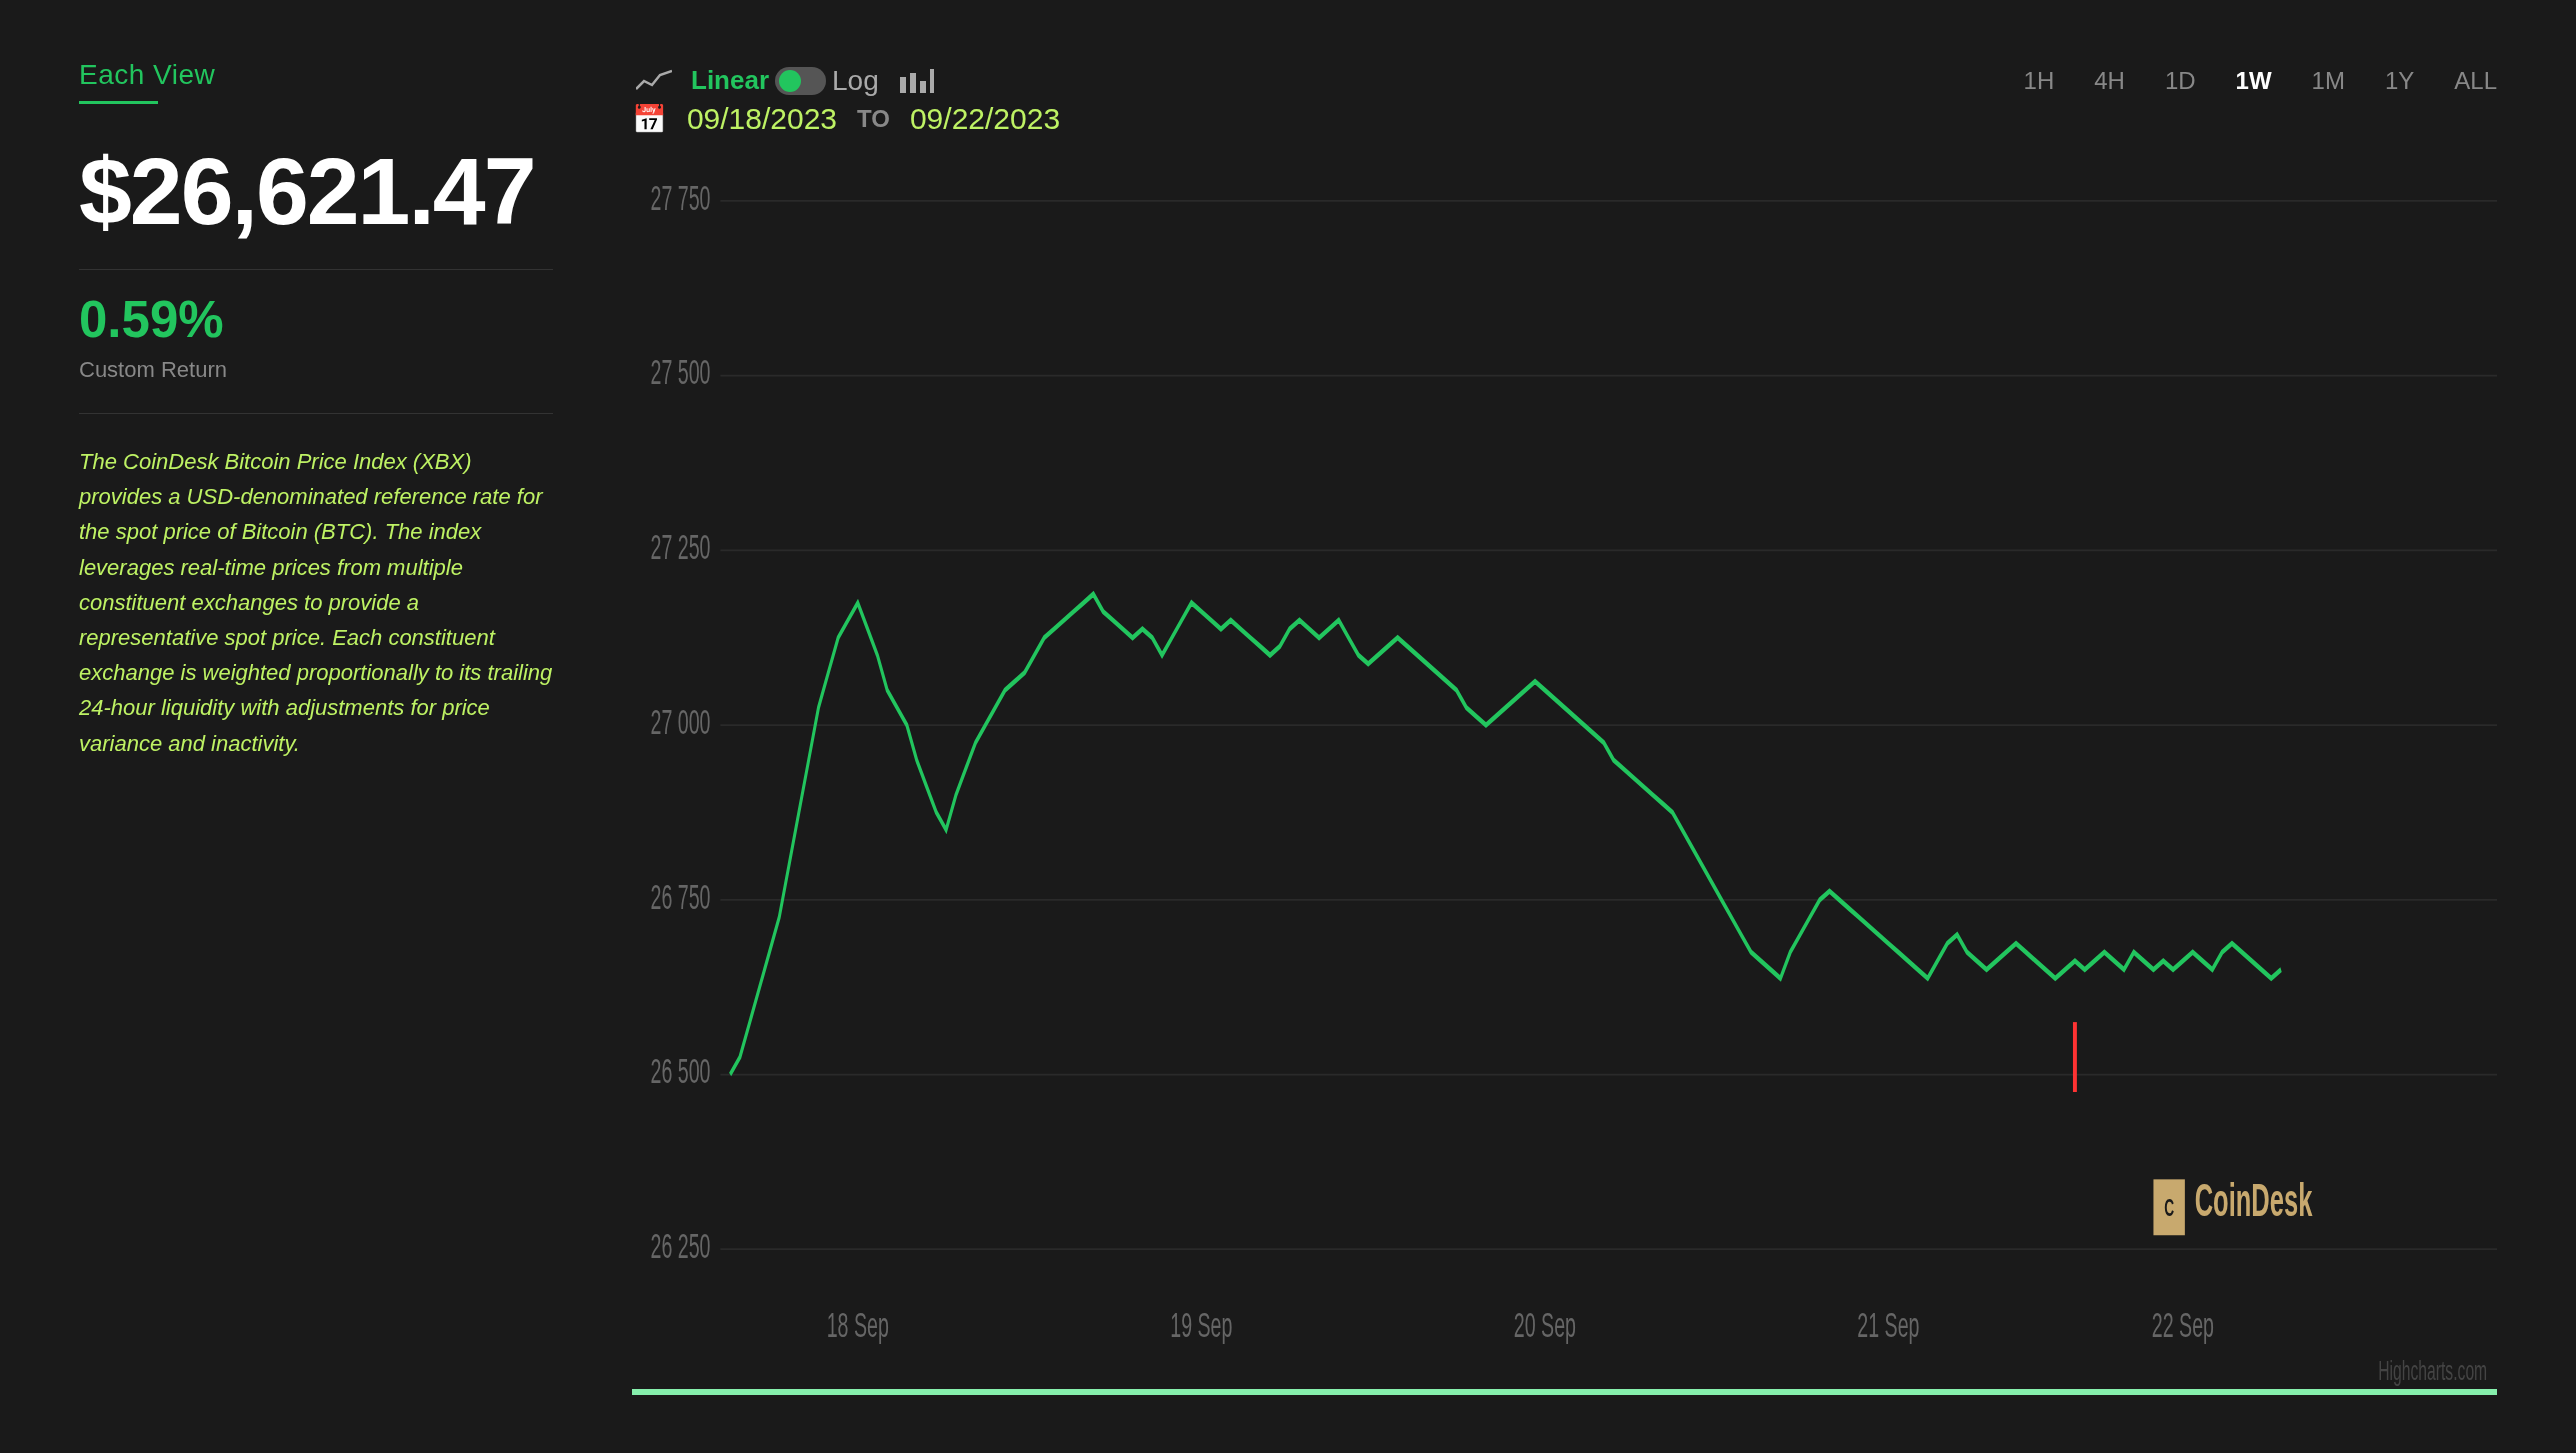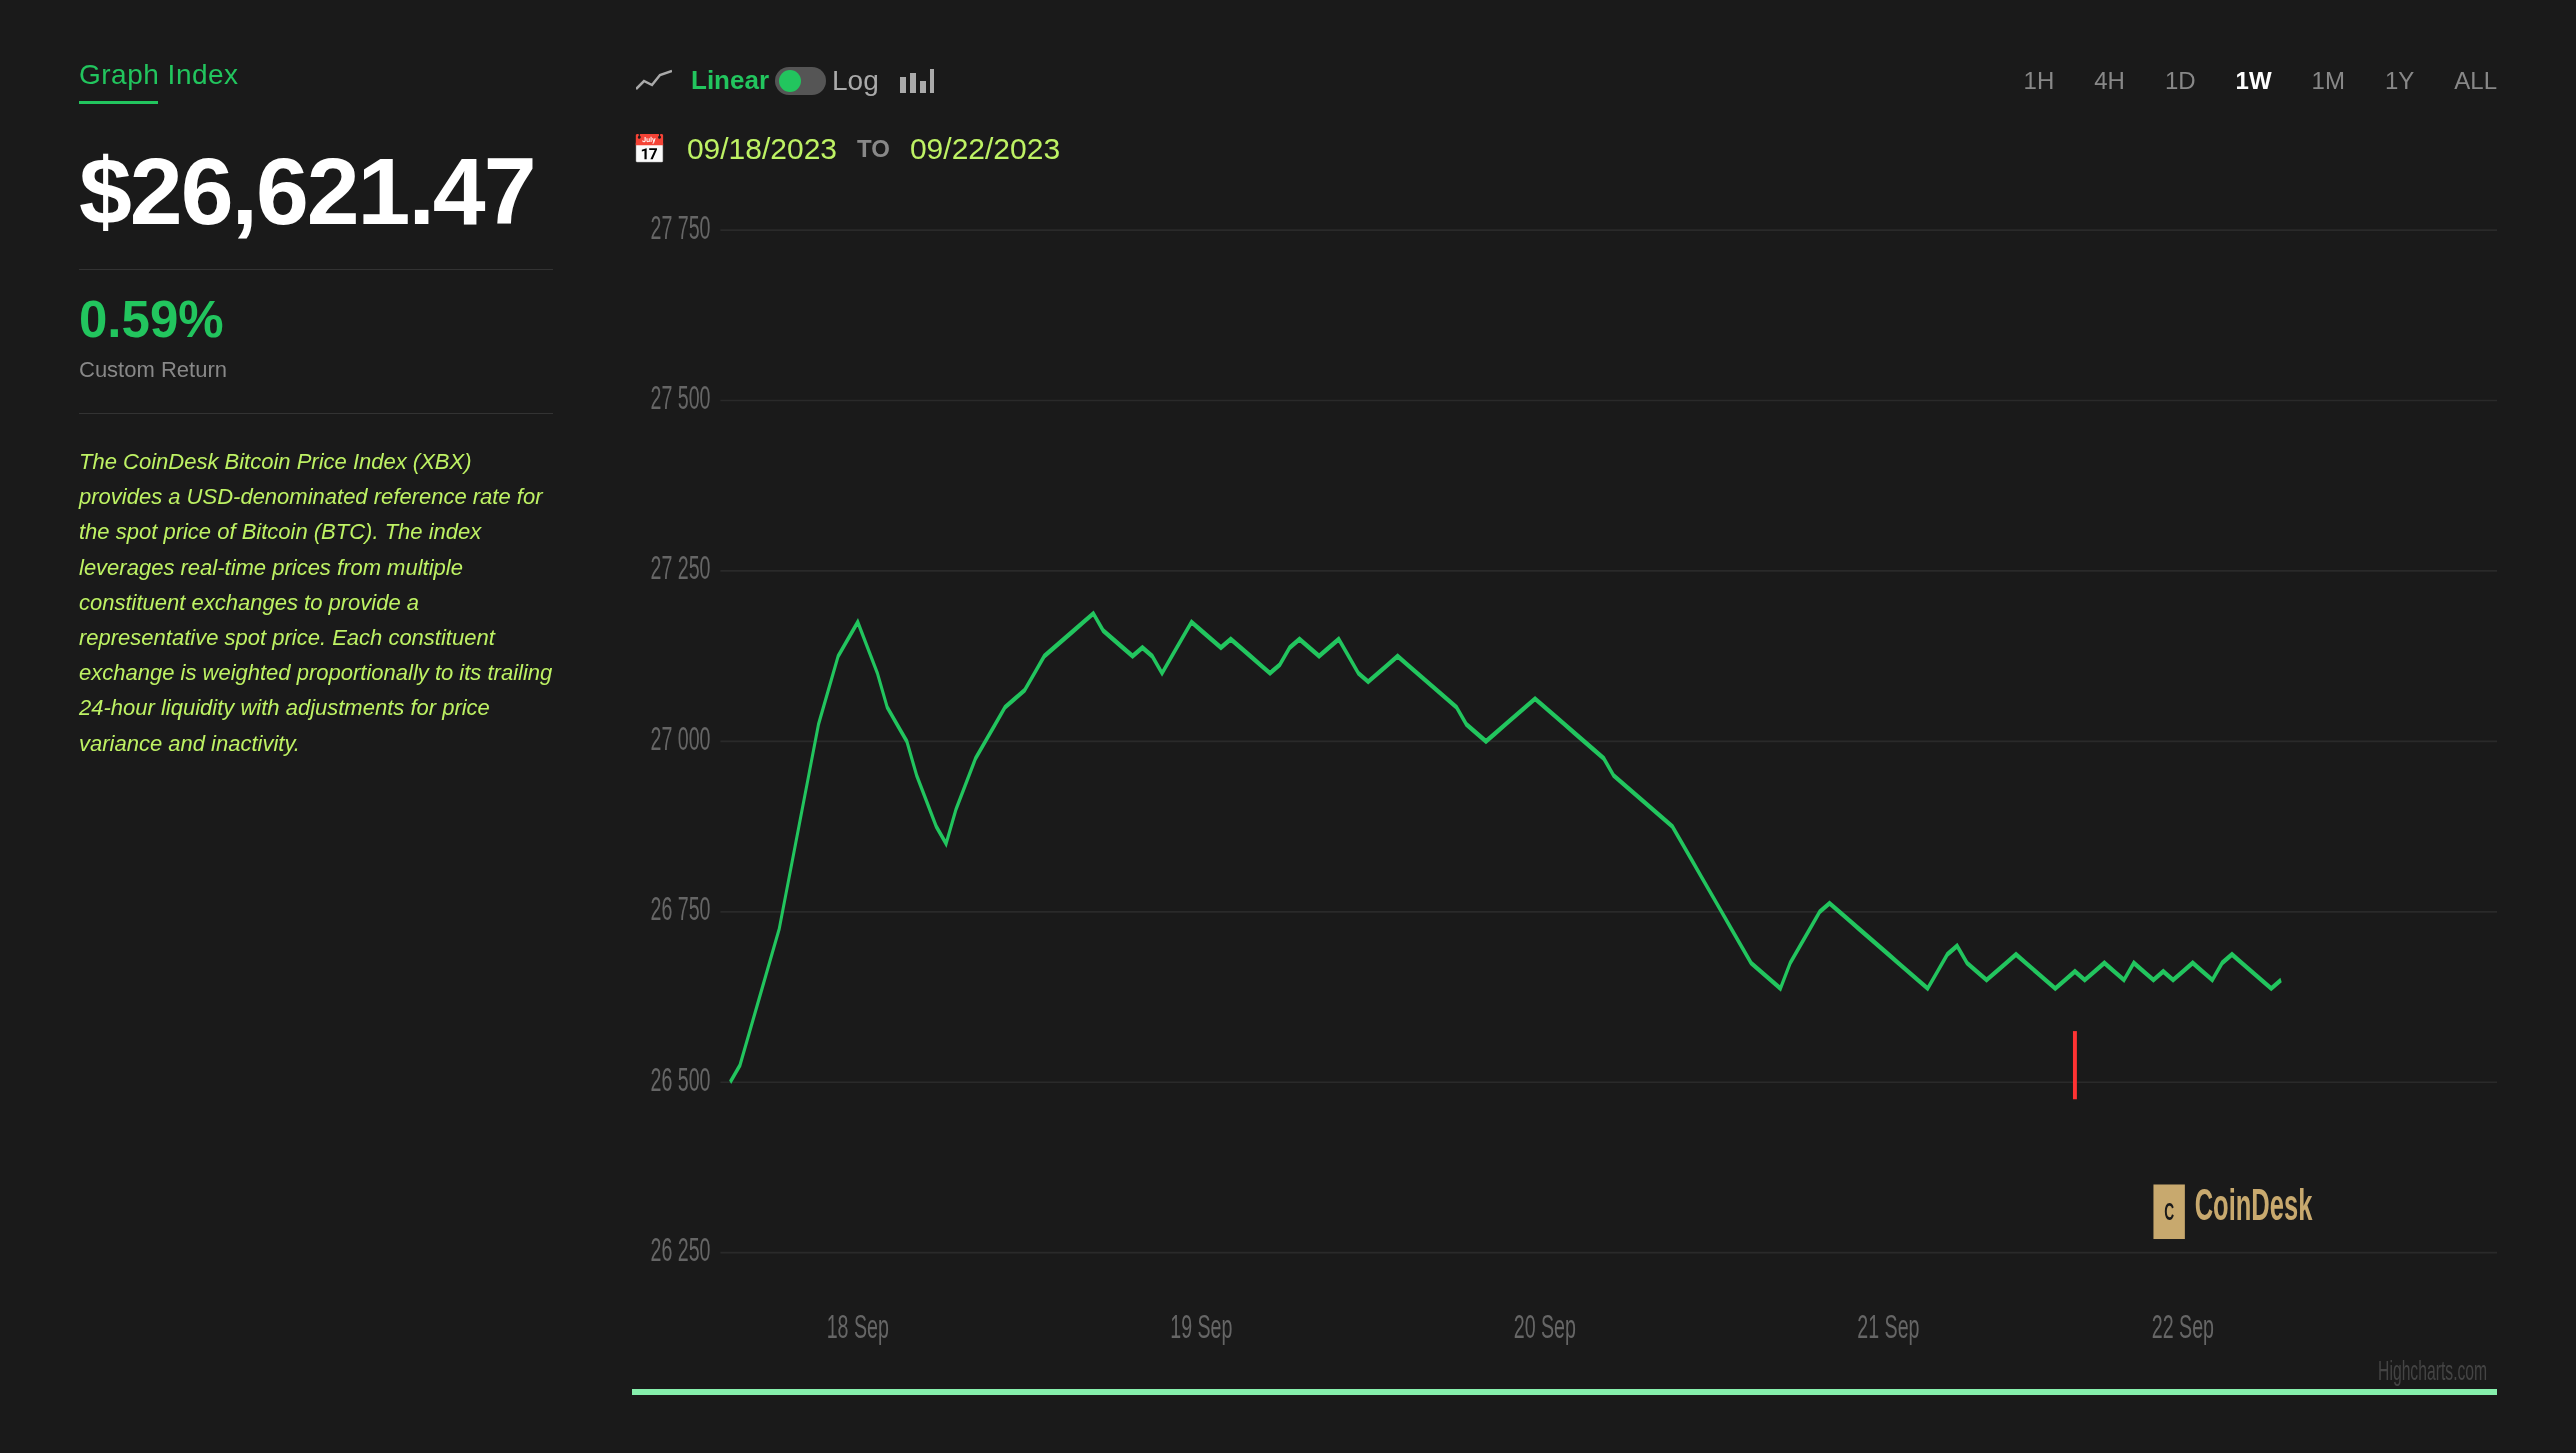--- a/index.html
+++ b/index.html
@@ -77,21 +77,20 @@
     }
     .right-panel {
       flex: 1;
       display: flex;
       flex-direction: column;
     }
     .controls-row {
       display: flex;
       align-items: center;
       justify-content: space-between;
-      margin-bottom: 30px;
     }
     .controls-left {
       display: flex;
       align-items: center;
       gap: 30px;
     }
     .chart-type-icons {
       display: flex;
       align-items: center;
       gap: 16px;
@@ -185,21 +184,21 @@
       width: 100%;
       height: 100%;
     }
   </style>
 </head>
 <body>
 
 <div class="container">
 
   <div class="left-panel">
-    <div class="graph-view-label">Graph Index</div>
+    <div class="graph-view-label">Each View</div>
     <div class="graph-view-underline"></div>
     <div class="price-value">$26,621.47</div>
     <div class="divider"></div>
     <div class="return-value">0.59%</div>
     <div class="return-label">Custom Return</div>
     <div class="divider2"></div>
     <div class="description">The CoinDesk Bitcoin Price Index (XBX) provides a USD-denominated reference rate for the spot price of Bitcoin (BTC). The index leverages real-time prices from multiple constituent exchanges to provide a representative spot price. Each constituent exchange is weighted proportionally to its trailing 24-hour liquidity with adjustments for price variance and inactivity.</div>
   </div>
 
   <div class="right-panel">

